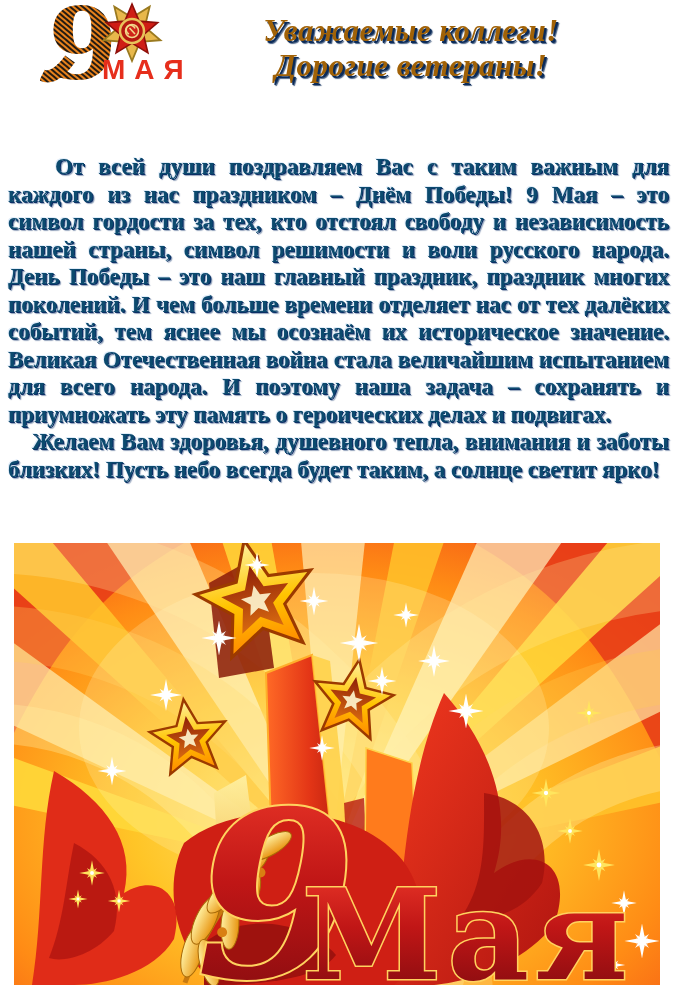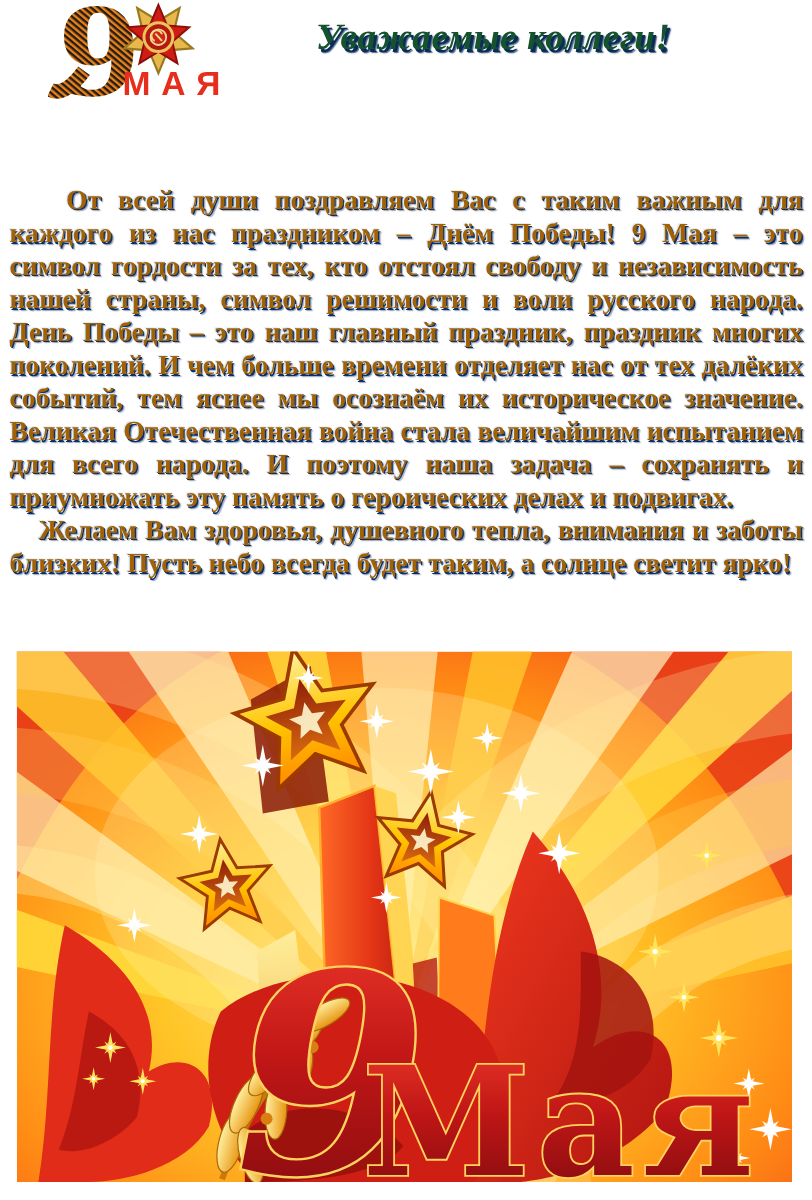--- a/index.html
+++ b/index.html
@@ -6,29 +6,29 @@
   .page{
     position:relative;width:677px;height:1000px;background:#ffffff;
     overflow:hidden;font-family:"Liberation Serif",serif;
   }
   
   .logo{position:absolute;left:40px;top:1px;width:200px;height:84px;}
   
   .heading{
     position:absolute;left:222px;top:13px;width:378px;text-align:center;
     font-family:"Liberation Serif",serif;font-weight:bold;font-style:italic;
-    font-size:31px;line-height:35px;color:#14532d;
+    font-size:31px;line-height:35px;color:#a16207;
     text-shadow:2px 2px 0 #0b2b59,3px 3px 1px rgba(11,43,89,.75);
     letter-spacing:.5px;
   }
   
   .bodytext{
     position:absolute;left:8px;top:153px;width:661px;
     font-family:"Liberation Serif",serif;font-weight:bold;
-    font-size:23px;line-height:27.5px;color:#a16207;
+    font-size:23px;line-height:27.5px;color:#0c4a6e;
     text-align:justify;
     text-shadow:-1px -1px 0 rgba(222,235,249,.95),1px 1px 0 #0c2f66,2px 2px 1px rgba(12,47,102,.45);
   }
   .bodytext p{margin:0;}
   .bodytext .p1{text-indent:47px;}
   .bodytext .p2{text-indent:24px;}
   
   .poster{position:absolute;left:14px;top:543px;width:646px;height:442px;}
   .poster svg{display:block;}
 </style>
@@ -62,20 +62,21 @@
         <path d="M-3,3 A4.5,4.5 0 1,1 3,-2.5" stroke="#f2d98a" stroke-width="1.6" fill="none"></path>
         <line x1="-2.5" y1="-3" x2="3" y2="3" stroke="#f2d98a" stroke-width="1.6"></line>
       </g>
 
       <text x="62" y="78" font-family="Liberation Sans, sans-serif" font-weight="bold" font-size="28" letter-spacing="9" fill="#e62e1c">МАЯ</text>
     </svg>
   </div>
 
   <div class="heading">
     <div>Уважаемые коллеги!</div>
+    <div>Дорогие ветераны!</div>
   </div>
 
   <div class="bodytext">
     <p class="p1">От всей души поздравляем Вас с таким важным для каждого из нас праздником – Днём Победы! 9 Мая – это символ гордости за тех, кто отстоял свободу и независимость нашей страны, символ решимости и воли русского народа. День Победы – это наш главный праздник, праздник многих поколений. И чем больше времени отделяет нас от тех далёких событий, тем яснее мы осознаём их историческое значение. Великая Отечественная война стала величайшим испытанием для всего народа. И поэтому наша задача – сохранять и приумножать эту память о героических делах и подвигах.</p>
     <p class="p2">Желаем Вам здоровья, душевного тепла, внимания и заботы близких! Пусть небо всегда будет таким, а солнце светит ярко!</p>
   </div>
 
   <div class="poster">
     <svg width="646" height="442" viewBox="0 0 646 442" xmlns="http://www.w3.org/2000/svg" xmlns:xlink="http://www.w3.org/1999/xlink">
       <defs>

